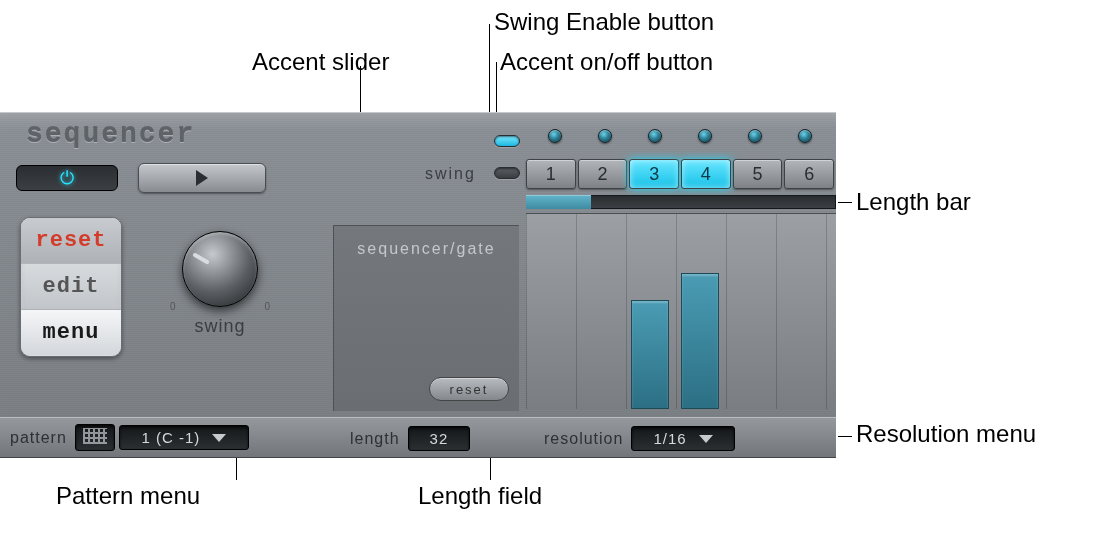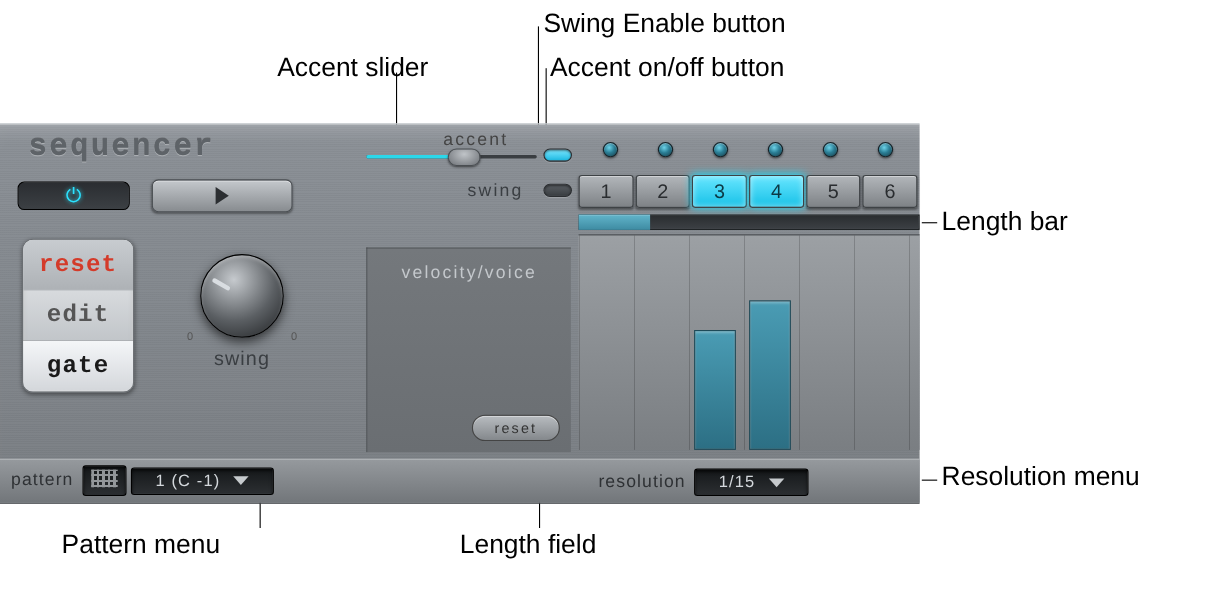--- a/index.html
+++ b/index.html
@@ -393,58 +393,52 @@
 <div class="callout" style="left:418px; top:482px;">Length field</div>
 <div class="callout-line" style="left:490px; top:456px; width:1px; height:24px;"></div>
 
 <div class="callout" style="left:56px; top:482px;">Pattern menu</div>
 <div class="callout-line" style="left:236px; top:456px; width:1px; height:24px;"></div>
 
 <div class="panel brushed">
 
   <div class="seq-title">sequencer</div>
 
-  <div class="accent-row">
-    <div class="accent-label">accent</div>
-    <div class="accent-track"></div>
-    <div class="accent-fill" style="width:87px;"></div>
-    <div class="accent-knob" style="left:74px;"></div>
-  </div>
 
   <div class="pill on" style="left:494px; top:22px;"></div>
 
   <div class="swing-row">
     <div class="swing-label">swing</div>
   </div>
   <div class="pill off" style="left:494px; top:54px;"></div>
 
   <div class="power-btn">
     <span class="power-icon">⏻</span>
   </div>
   <div class="play-btn">
     <span class="play-tri"></span>
   </div>
 
   <div class="mode-switch">
     <div class="mode-row mode-voice">reset</div>
     <div class="mode-row mode-edit">edit</div>
-    <div class="mode-row mode-step">gate</div>
+    <div class="mode-row mode-step">menu</div>
   </div>
 
   <div class="knob-wrap">
     <div class="knob"></div>
     <div class="knob-ticks">
       <span>0</span>
         <span>0</span>
     </div>
     <div class="knob-label">swing</div>
   </div>
 
   <div class="velgate">
-    <div class="velgate-label">velocity/voice</div>
+    <div class="velgate-label">sequencer/gate</div>
     <div class="reset-btn">reset</div>
   </div>
 
   <div class="led-row">
     <div class="led"></div>
     <div class="led"></div>
     <div class="led"></div>
     <div class="led"></div>
     <div class="led"></div>
     <div class="led"></div>
@@ -472,23 +466,27 @@
       <span class="fld-label">pattern</span>
       <span class="fld-box" style="padding:3px 4px;">
         <span class="pattern-icon"></span>
       </span>
       <span class="fld-box wide">
         <span>1 (C -1)</span>
         <span class="tri-down"></span>
       </span>
     </div>
 
+    <div class="bottom-group bg-mid">
+      <span class="fld-label">length</span>
+      <span class="fld-box">32</span>
+    </div>
 
     <div class="bottom-group bg-right">
       <span class="fld-label">resolution</span>
       <span class="fld-box wide" style="min-width:96px;">
-        <span>1/15</span>
+        <span>1/16</span>
         <span class="tri-down"></span>
       </span>
     </div>
   </div>
 
 </div>
 
 </body></html>

